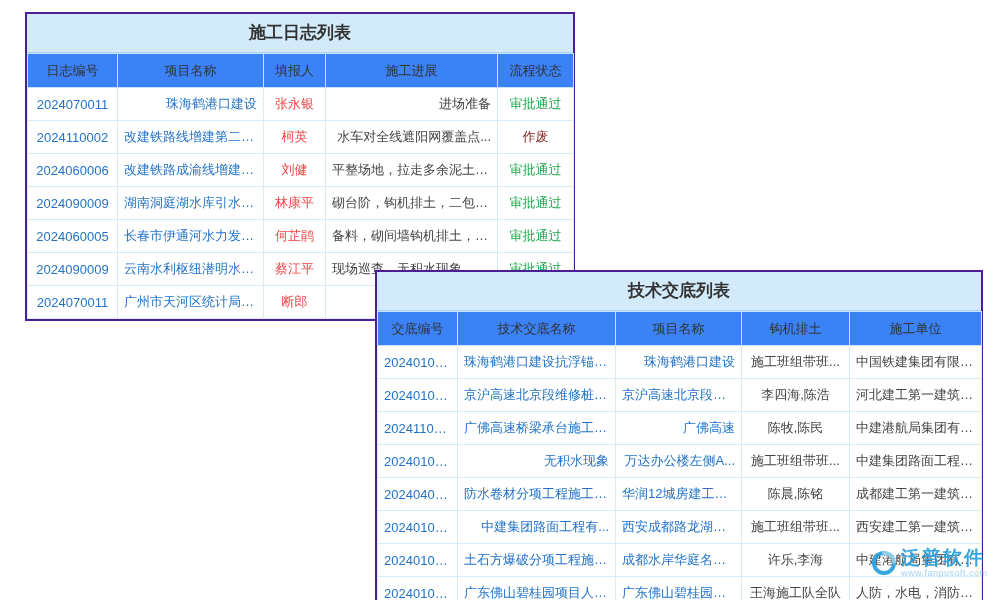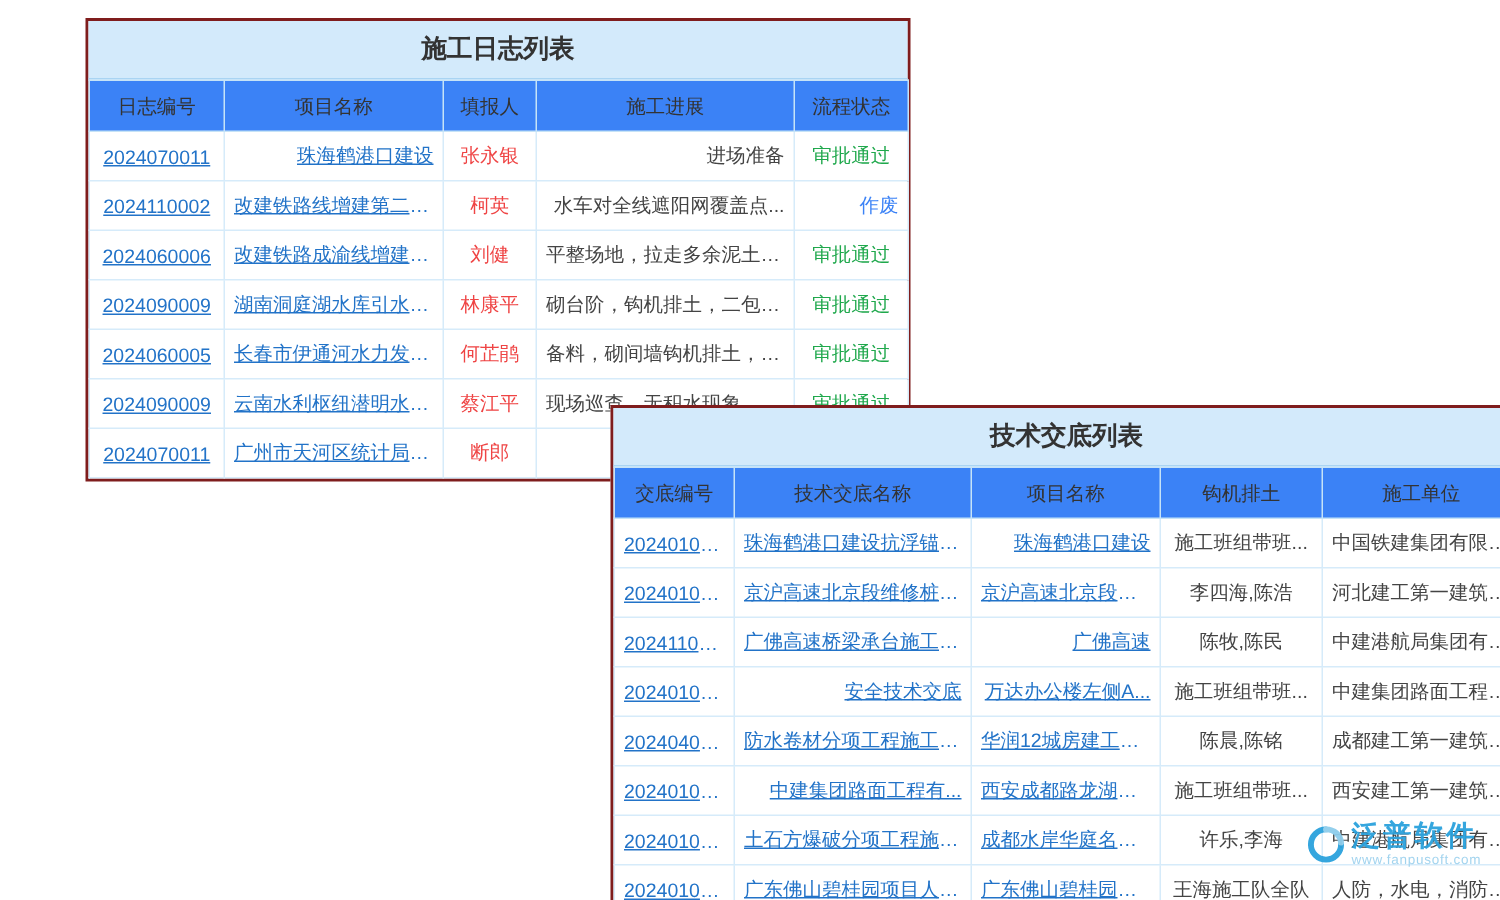--- a/index.html
+++ b/index.html
@@ -1,30 +1,30 @@
 <!DOCTYPE html>
 <html><head>
 <meta charset="utf-8">
 <style>
   html,body{margin:0;padding:0;}
   body{width:1000px;height:600px;background:#ffffff;font-family:"Liberation Sans","DejaVu Sans",sans-serif;}
   .stage{position:relative;width:1000px;height:600px;overflow:hidden;background:#fff;}
-  .panel{position:absolute;background:#fff;border:2px solid #7f1d1d;margin-left:32px;}
+  .panel{position:absolute;background:#fff;border:2px solid #4c1d95;}
   .panel-log{left:25px;top:12px;width:546px;z-index:1;}
   .panel-disclosure{left:375px;top:270px;width:604px;z-index:2;}
   .panel-title{height:38px;line-height:38px;text-align:center;background:#d3eafb;color:#333;font-size:17px;font-weight:bold;border-bottom:1px solid #a9d4f3;}
   table{width:100%;border-collapse:collapse;table-layout:fixed;}
   th{height:31px;background:#3b82f6;color:#333;font-size:13px;font-weight:normal;border:1px solid #c6e3f7;}
   td{height:32px;color:#444;font-size:13px;border:1px solid #d6ebfa;padding:0 6px;white-space:nowrap;overflow:hidden;text-overflow:ellipsis;background:#fff;}
   .ta-c{text-align:center;}
   .ta-l{text-align:right;}
-  .link{color:#2273c8;text-decoration:underline;}
+  .link{color:#2273c8;}
   .reporter{color:#ef4444;}
   .st-ok{color:#1fa84c;}
-  .st-void{color:#3b82f6;text-align:right;}
+  .st-void{color:#7f1d1d;}
   .watermark{position:absolute;left:870px;top:547px;z-index:5;display:flex;align-items:center;opacity:.95;}
   .wm-text{margin-left:3px;}
   .wm-brand{font-size:19px;font-weight:bold;color:#2ba2dd;letter-spacing:2px;line-height:21px;}
   .wm-url{font-size:9px;color:#9ed2ee;text-align:left;letter-spacing:.5px;}
 </style>
 </head>
 <body>
 
 <div class="stage">
 
@@ -137,21 +137,21 @@
         </tr>
         <tr>
           <td class="ta-c link">2024110001</td>
           <td class="ta-l link">广佛高速桥梁承台施工技...</td>
           <td class="ta-l link">广佛高速</td>
           <td class="ta-c">陈牧,陈民</td>
           <td class="ta-l">中建港航局集团有限...</td>
         </tr>
         <tr>
           <td class="ta-c link">2024010003</td>
-          <td class="ta-l link">安全技术交底</td>
+          <td class="ta-l link">无积水现象</td>
           <td class="ta-l link">万达办公楼左侧A...</td>
           <td class="ta-c">施工班组带班...</td>
           <td class="ta-l">中建集团路面工程有...</td>
         </tr>
         <tr>
           <td class="ta-c link">2024040001</td>
           <td class="ta-l link">防水卷材分项工程施工技...</td>
           <td class="ta-l link">华润12城房建工程...</td>
           <td class="ta-c">陈晨,陈铭</td>
           <td class="ta-l">成都建工第一建筑有...</td>

